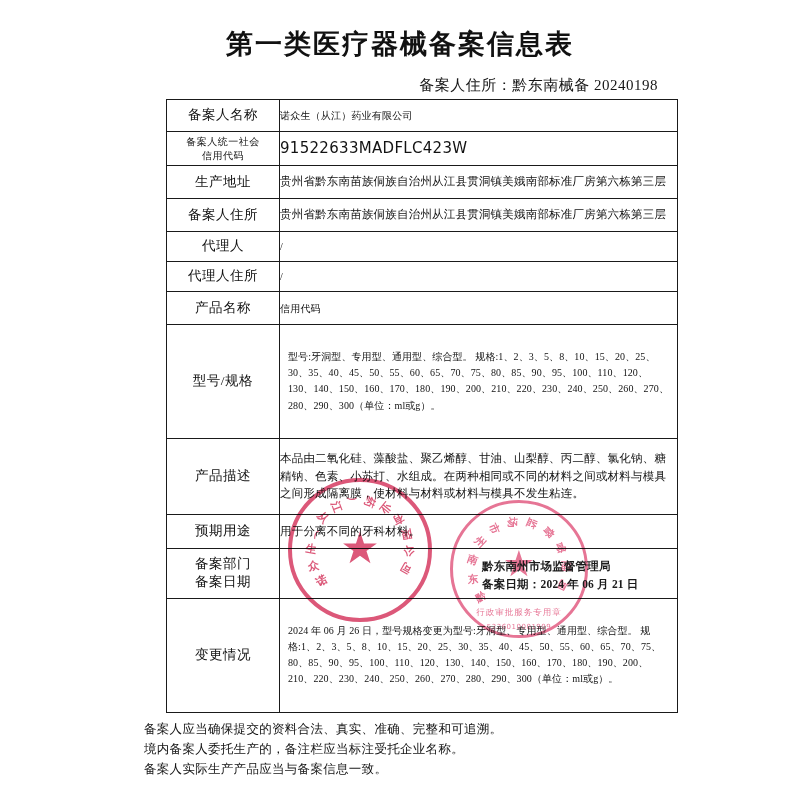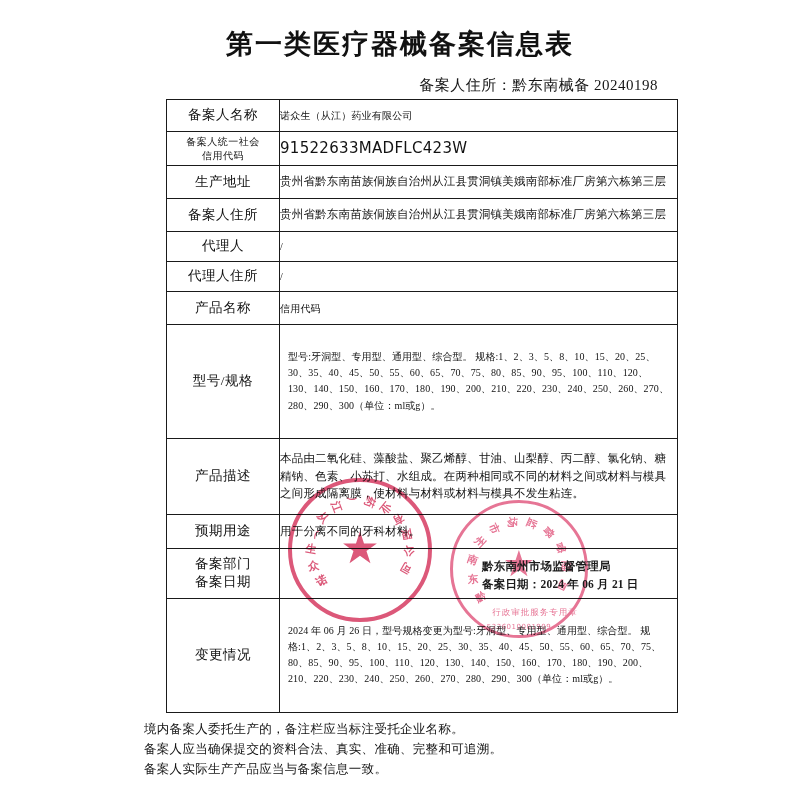--- a/index.html
+++ b/index.html
@@ -196,21 +196,21 @@
     top: 50%;
     font-size: 11px;
     font-weight: bold;
     color: #d4335b;
     transform-origin: 0 0;
     white-space: nowrap;
   }
   .seal-gov .seal-ring-text span { color: #e0527a; }
   .seal-bottom-text {
     position: absolute;
-    left: 16px;
+    left: 0;
     bottom: 16px;
     width: 100%;
     text-align: center;
     font-size: 8.5px;
     color: #e0527a;
     letter-spacing: 1px;
   }
   .seal-num {
     position: absolute;
     left: 0;
@@ -294,22 +294,22 @@
         </tr>
         <tr class="r-change">
           <td class="label">变更情况</td>
           <td class="value tiny">2024 年 06 月 26 日，型号规格变更为型号:牙洞型、专用型、通用型、综合型。 规格:1、2、3、5、8、10、15、20、25、30、35、40、45、50、55、60、65、70、75、80、85、90、95、100、110、120、130、140、150、160、170、180、190、200、210、220、230、240、250、260、270、280、290、300（单位：ml或g）。</td>
         </tr>
       </tbody>
     </table>
   </div>
 
   <div class="footer-notes">
+    <div>备案人应当确保提交的资料合法、真实、准确、完整和可追溯。</div>
     <div>境内备案人委托生产的，备注栏应当标注受托企业名称。</div>
-    <div>备案人应当确保提交的资料合法、真实、准确、完整和可追溯。</div>
     <div>备案人实际生产产品应当与备案信息一致。</div>
   </div>
 
   <div class="seal seal-company">
     <div class="seal-ring-text" id="company-ring">
         <span style="font-size: 11px; transform: rotate(-120deg) translate(0px, -54px) rotate(90deg);">诺</span>
         <span style="font-size: 11px; transform: rotate(-100deg) translate(0px, -54px) rotate(90deg);">众</span>
         <span style="font-size: 11px; transform: rotate(-80deg) translate(0px, -54px) rotate(90deg);">生</span>
         <span style="font-size: 11px; transform: rotate(-60deg) translate(0px, -54px) rotate(90deg);">（</span>
         <span style="font-size: 11px; transform: rotate(-40deg) translate(0px, -54px) rotate(90deg);">从</span>

